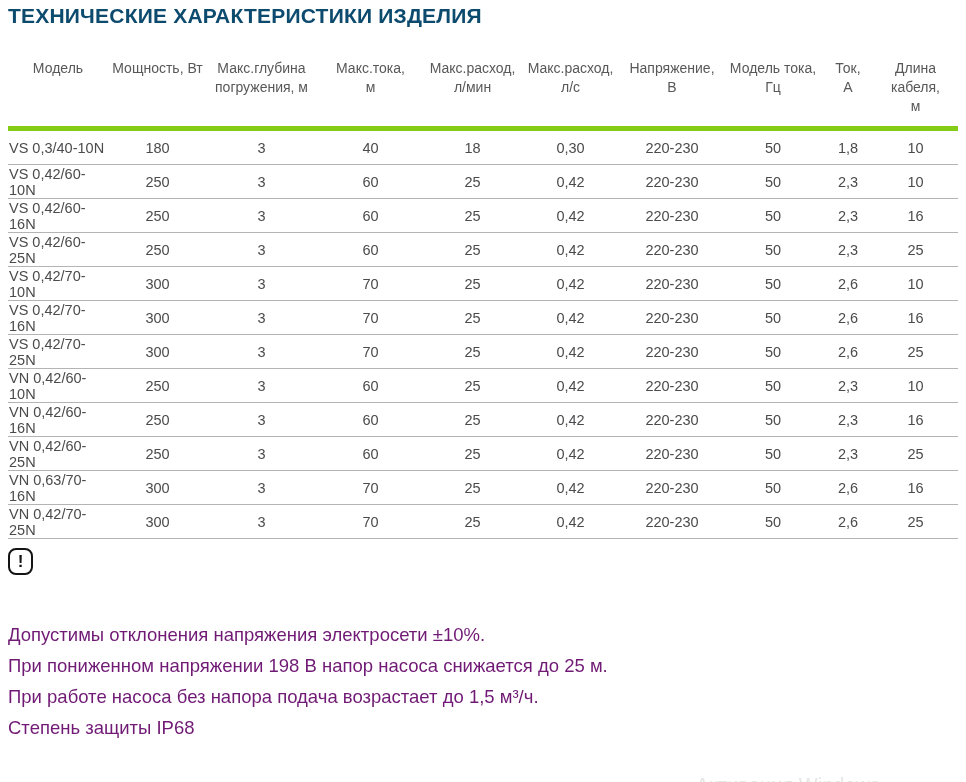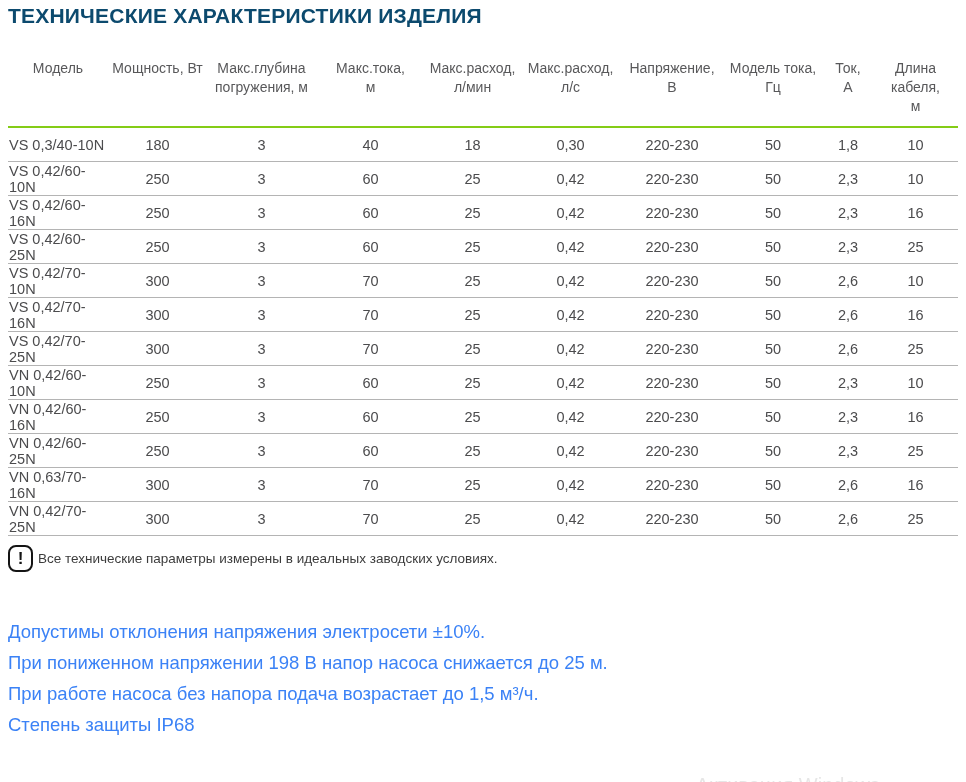--- a/index.html
+++ b/index.html
@@ -33,21 +33,21 @@
   }
   .spec-table th {
     font-weight: 400;
     font-size: 14px;
     line-height: 19px;
     color: #58585a;
     text-align: center;
     vertical-align: top;
     white-space: pre-line;
     padding: 0 0 10px 0;
-    border-bottom: 2px solid #84cc16;
+    border-bottom: 5px solid #84cc16;
   }
   .spec-table td {
     font-size: 14.5px;
     color: #4b4b4d;
     text-align: center;
     height: 33px;
     padding: 0;
     border-bottom: 1px solid #b4b4b4;
   }
   .spec-table td:first-child {
@@ -78,21 +78,21 @@
     font-size: 13.5px;
     color: #3c3c3c;
   }
   .footer {
     margin-top: 49px;
   }
   .footer p {
     margin: 0 0 10px 0;
     font-size: 18.5px;
     line-height: 21px;
-    color: #3b82f6;
+    color: #701a75;
   }
   .watermark {
     position: absolute;
     right: 86px;
     bottom: -15px;
     font-size: 20px;
     color: #777777;
     opacity: 0.18;
     white-space: nowrap;
   }
@@ -282,21 +282,20 @@
           <td>220-230</td>
           <td>50</td>
           <td>2,6</td>
           <td>25</td>
         </tr>
       </tbody>
   </table>
 
   <div class="note">
     <span class="note-icon">!</span>
-    <span class="note-text">Все технические параметры измерены в идеальных заводских условиях.</span>
   </div>
 
   <div class="footer">
     <p>Допустимы отклонения напряжения электросети ±10%.</p>
     <p>При пониженном напряжении 198 В напор насоса снижается до 25 м.</p>
     <p>При работе насоса без напора подача возрастает до 1,5 м³/ч.</p>
     <p>Степень защиты IP68</p>
   </div>
 
 </div>

